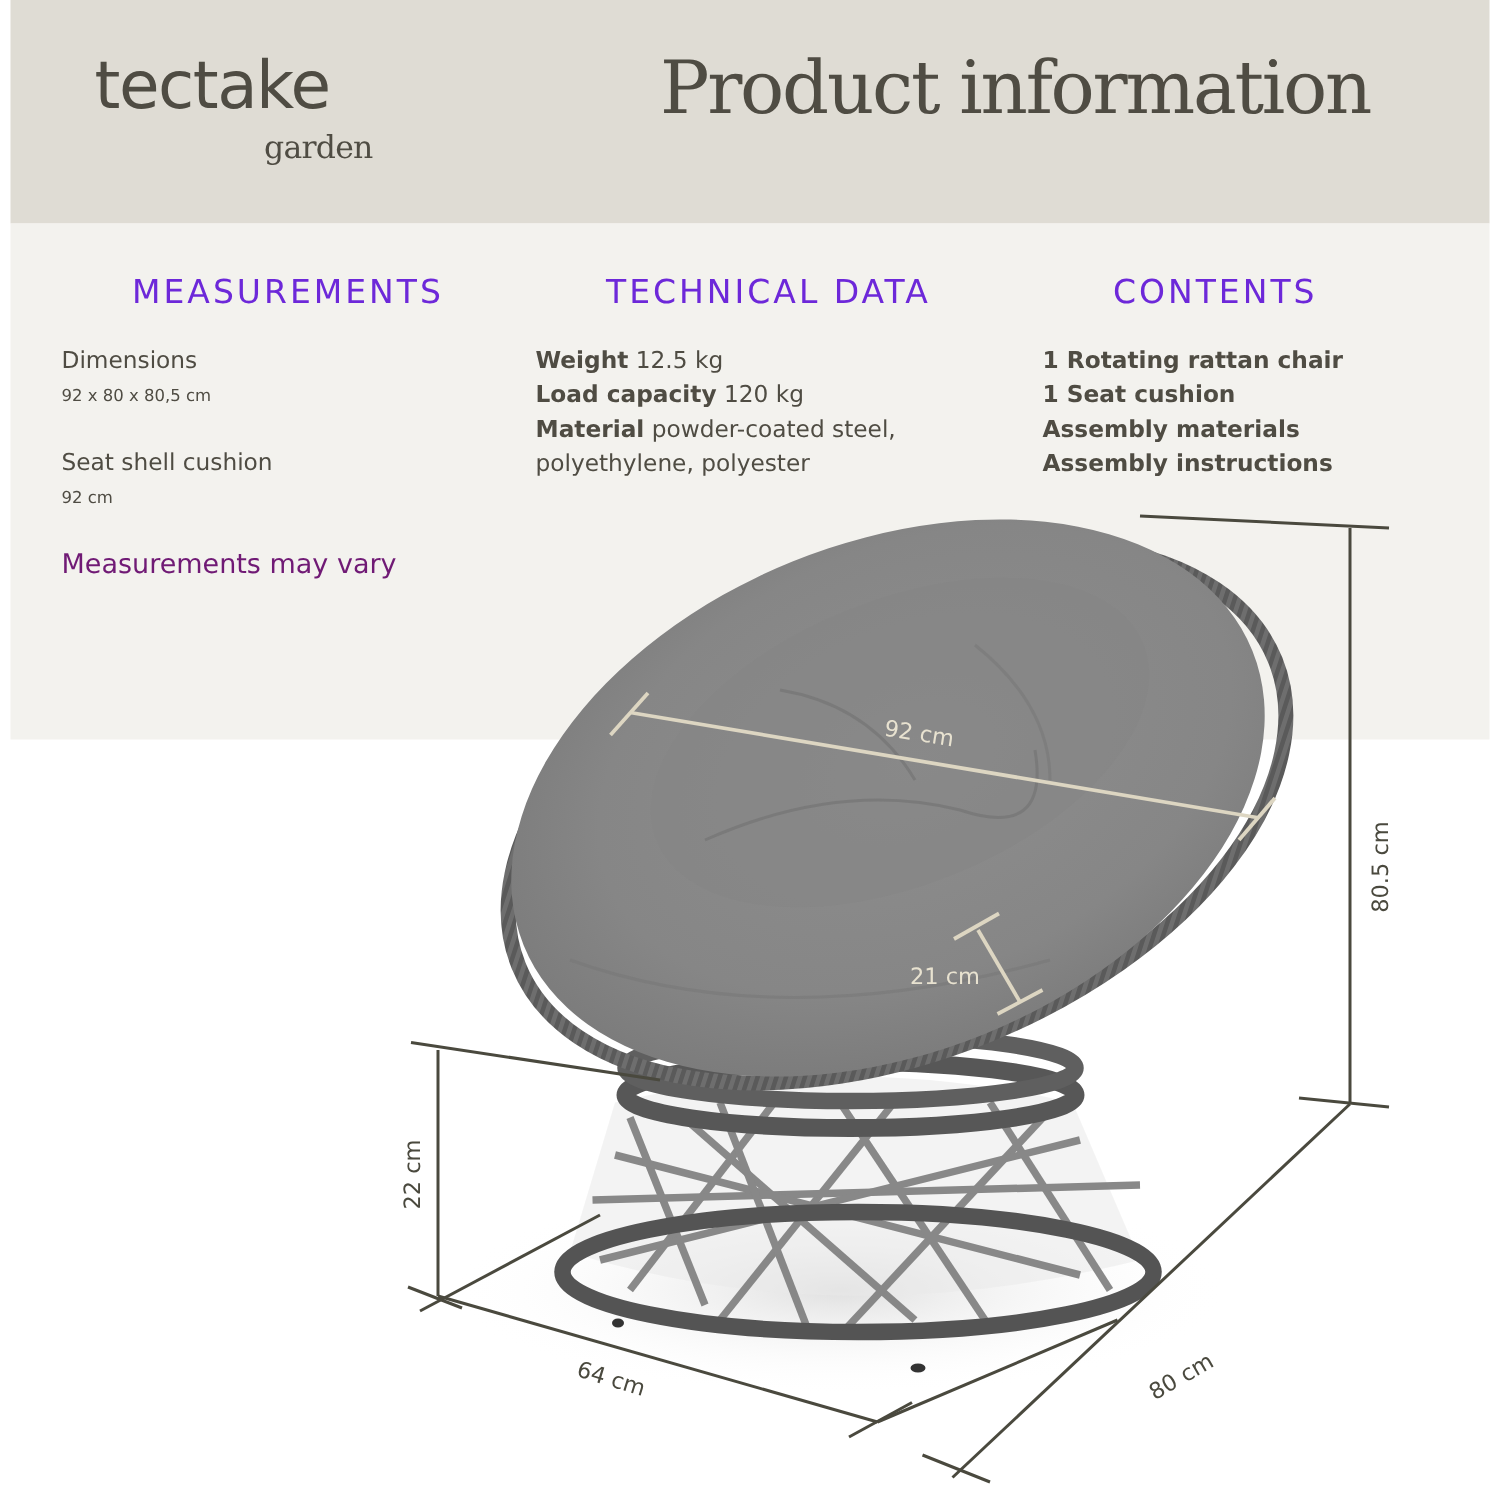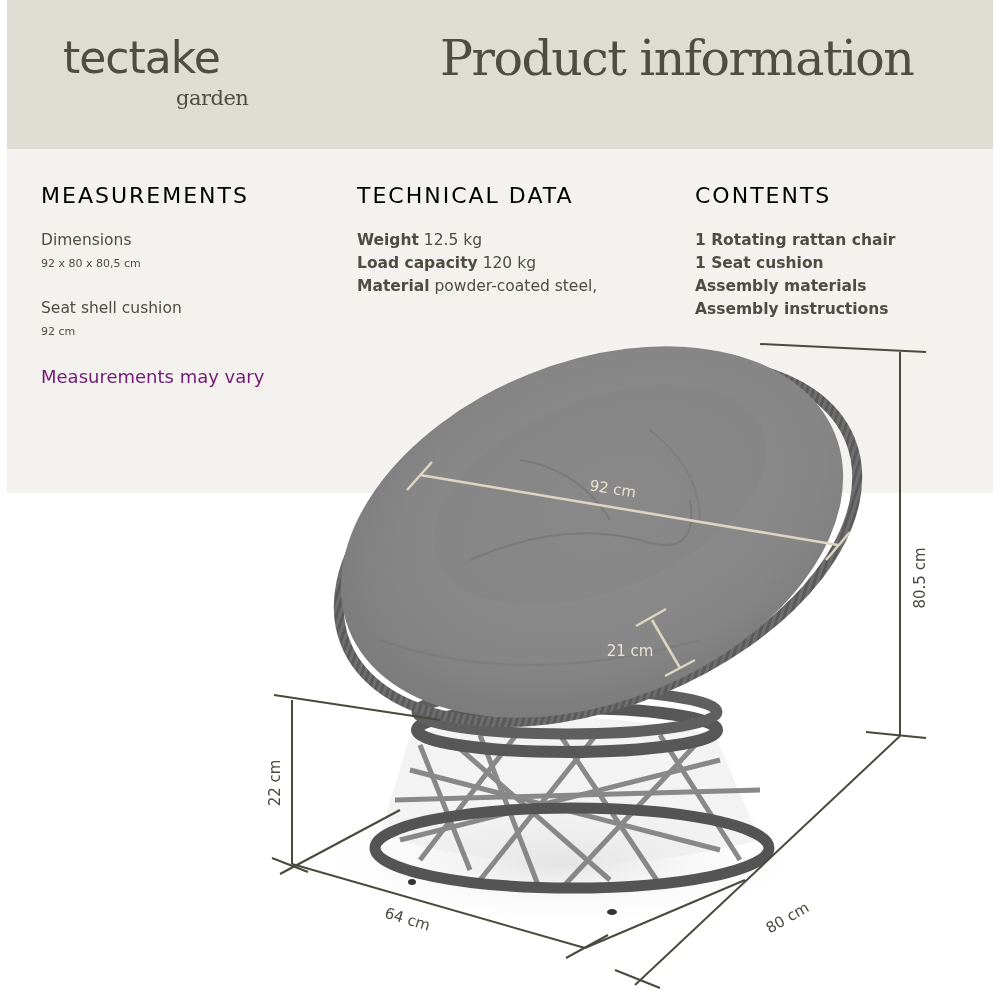--- a/index.html
+++ b/index.html
@@ -6,21 +6,21 @@
   html, body { width: 1000px; height: 1000px; background: #ffffff; overflow: hidden; }
   body { position: relative; font-family: "DejaVu Sans", sans-serif; color: #4f4c43; }
   .header { position: absolute; left: 7px; top: 0; width: 986px; height: 149px; background: #dfdcd4; }
   .info-panel { position: absolute; left: 7px; top: 149px; width: 986px; height: 344px; background: #f3f2ee; }
 
   .logo-main { position: absolute; left: 63px; top: 36px; font-family: "DejaVu Sans", sans-serif; font-weight: normal; font-size: 44px; letter-spacing: -1px; color: #4f4c43; line-height: 1; }
   .logo-sub { position: absolute; left: 176px; top: 88px; font-family: "DejaVu Serif", serif; font-size: 21px; color: #4f4c43; line-height: 1; letter-spacing: -0.5px; }
   .page-title { position: absolute; left: 440px; top: 34px; font-family: "DejaVu Serif", serif; font-size: 49px; color: #4f4c43; line-height: 1; letter-spacing: -1.5px; font-weight: normal; }
 
   .col { position: absolute; top: 183px; }
-  .col h2 { font-family: "DejaVu Sans", sans-serif; font-weight: normal; font-size: 22px; letter-spacing: 2px; color: #000000; line-height: 26px; margin-bottom: 20px; }
+  .col h2 { font-family: "DejaVu Sans", sans-serif; font-weight: normal; font-size: 22px; letter-spacing: 2px; color: #6d28d9; line-height: 26px; margin-bottom: 20px; margin-left: 47px; }
   .col-measure { left: 41px; width: 300px; }
   .col-tech { left: 357px; width: 320px; }
   .col-contents { left: 695px; width: 290px; }
 
   .spec-block { margin-bottom: 22px; }
   .spec-label { font-weight: normal; font-size: 15.5px; line-height: 23px; color: #4f4c43; }
   .spec-value { font-size: 11px; line-height: 23px; color: #4f4c43; }
   .note { font-size: 18px; line-height: 23px; color: #701a75; }
 
   .tech-line { font-size: 15.5px; line-height: 23px; }
@@ -60,20 +60,21 @@
     <span>12.5 kg</span>
   </div>
   <div class="tech-line">
     <b>Load capacity</b>
     <span>120 kg</span>
   </div>
   <div class="tech-line">
     <b>Material</b>
     <span>powder-coated steel,</span>
   </div>
+  <div class="tech-line">polyethylene, polyester</div>
 </div>
 
 <div class="col col-contents">
   <h2>CONTENTS</h2>
   <div class="content-item">1 Rotating rattan chair</div>
   <div class="content-item">1 Seat cushion</div>
   <div class="content-item">Assembly materials</div>
   <div class="content-item">Assembly instructions</div>
 </div>
 

